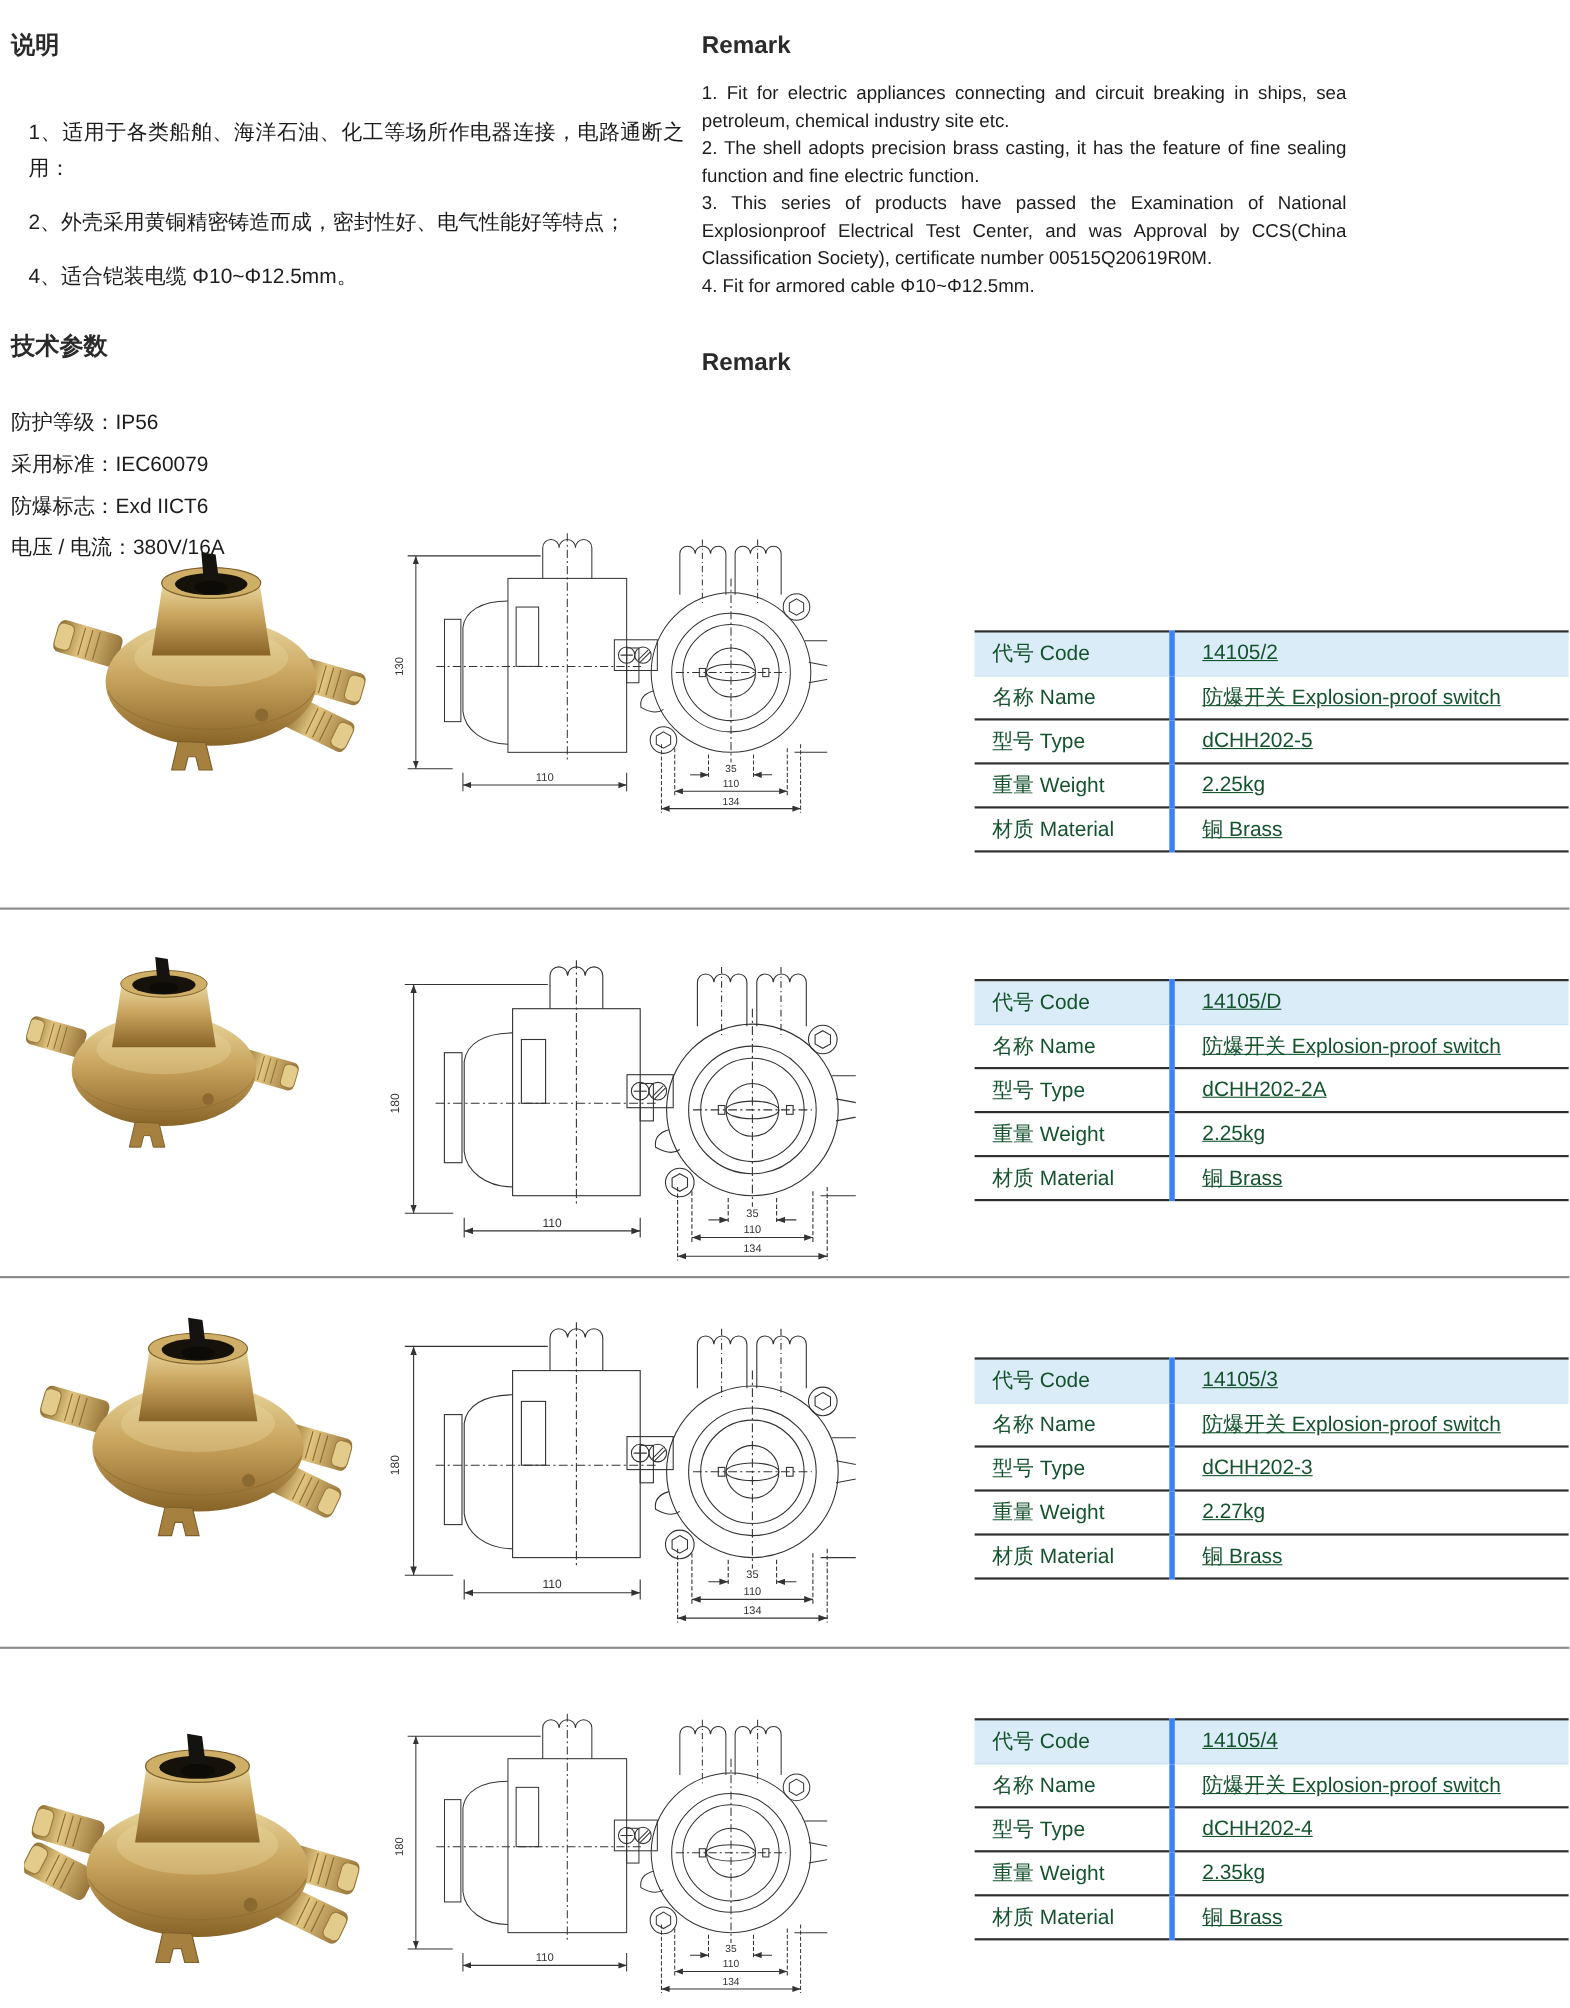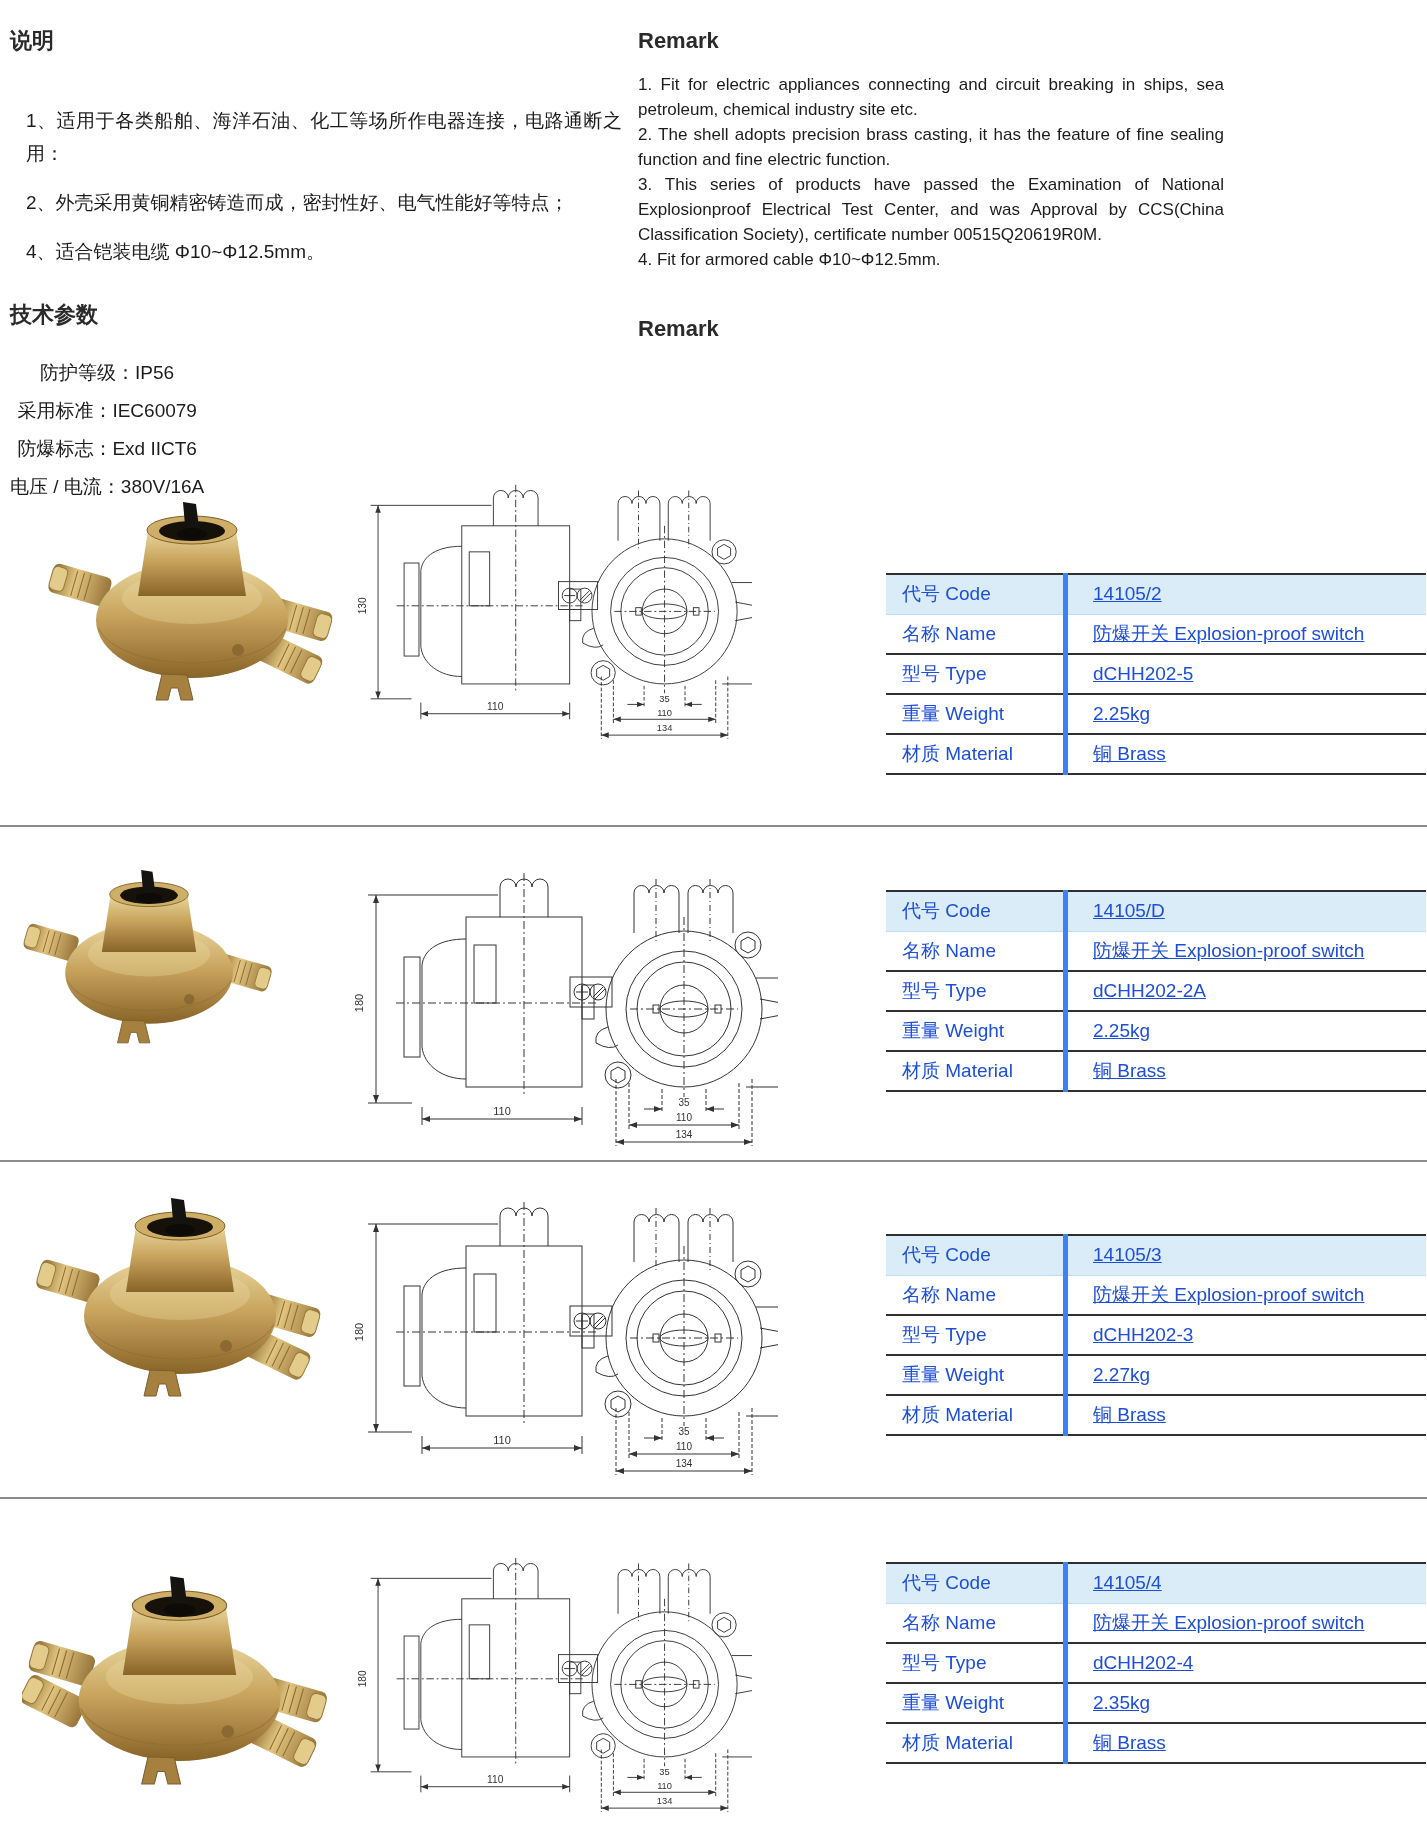--- a/index.html
+++ b/index.html
@@ -6,21 +6,21 @@
   #page{
     position:relative;width:1427px;height:1825px;background:#ffffff;overflow:hidden;
     font-family:"Liberation Sans","DejaVu Sans",sans-serif;color:#1c1c1c;
   }
   
   .h-title{position:absolute;font-size:22px;font-weight:bold;color:#2a2a2a;}
   #desc-title{left:10px;top:26px;}
   #desc-items{position:absolute;left:10px;top:88px;width:628px;font-size:19px;line-height:33px;text-align:justify;}
   #desc-items p{margin:16px;}
   #params-title{left:10px;top:300px;}
-  #params-list{position:absolute;left:10px;top:354px;font-size:19px;line-height:38px;text-align:center;}
+  #params-list{position:absolute;left:10px;top:366px;font-size:19px;line-height:38px;}
   #remark1-title{left:638px;top:28px;}
   #remark1-items{position:absolute;left:638px;top:72px;width:586px;font-size:17px;line-height:25px;text-align:justify;}
   #remark1-items p{margin:0;}
   #remark2-title{left:638px;top:316px;}
   #remark2-items{position:absolute;left:638px;top:362px;font-size:17px;line-height:26px;}
   
   #products section{position:absolute;left:0;width:1427px;}
   #products section:nth-of-type(1){top:470px;height:355px;}
   #products section:nth-of-type(2){top:825px;height:335px;border-top:2px solid #8c8c8c;}
   #products section:nth-of-type(3){top:1160px;height:337px;border-top:2px solid #8c8c8c;}
@@ -34,21 +34,21 @@
   #products section:nth-of-type(1) .drawing-wrap{left:352px;top:0px;width:400px;}
   #products section:nth-of-type(2) .drawing-wrap{left:348px;top:30px;width:430px;}
   #products section:nth-of-type(3) .drawing-wrap{left:348px;top:24px;width:430px;}
   #products section:nth-of-type(4) .drawing-wrap{left:352px;top:44px;width:400px;}
   .table-wrap{position:absolute;left:886px;width:540px;}
   #products section:nth-of-type(1) .table-wrap{top:103px;}
   #products section:nth-of-type(2) .table-wrap{top:63px;}
   #products section:nth-of-type(3) .table-wrap{top:72px;}
   #products section:nth-of-type(4) .table-wrap{top:63px;}
   
-  table.spec-table{border-collapse:collapse;width:100%;font-size:19px;color:#1d4ed8;
+  table.spec-table{border-collapse:collapse;width:100%;font-size:19px;color:#14532d;
     border-top:2px solid #2f2f2f;border-bottom:2px solid #2f2f2f;}
   .spec-table tr{height:40px;}
   .spec-table tr+tr{border-top:2px solid #2f2f2f;margin-top:35px;}
   .spec-table tr:nth-child(2){border-top:1px solid #bedcee;}
   .spec-table tr:first-child{background:#d9ecf7;}
   .spec-table td.lbl{width:160px;padding-left:16px;}
   .spec-table td.val{border-left:5px solid #3b82f6;padding-left:25px;text-decoration:underline;}
   svg{display:block;}
   svg text{font-family:"Liberation Sans","DejaVu Sans",sans-serif;}
 </style>

